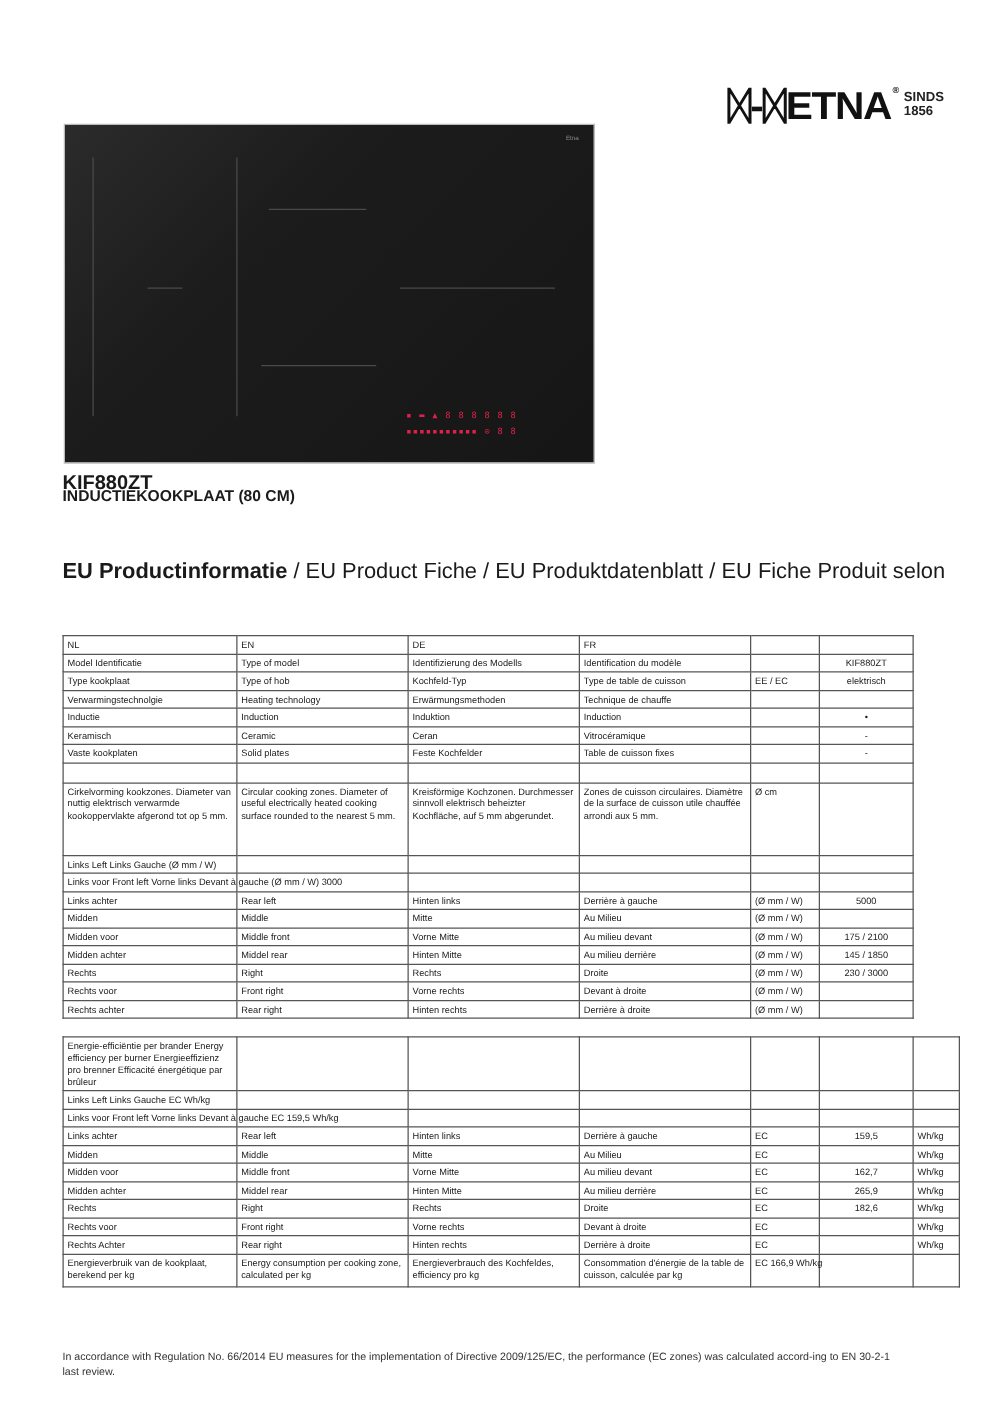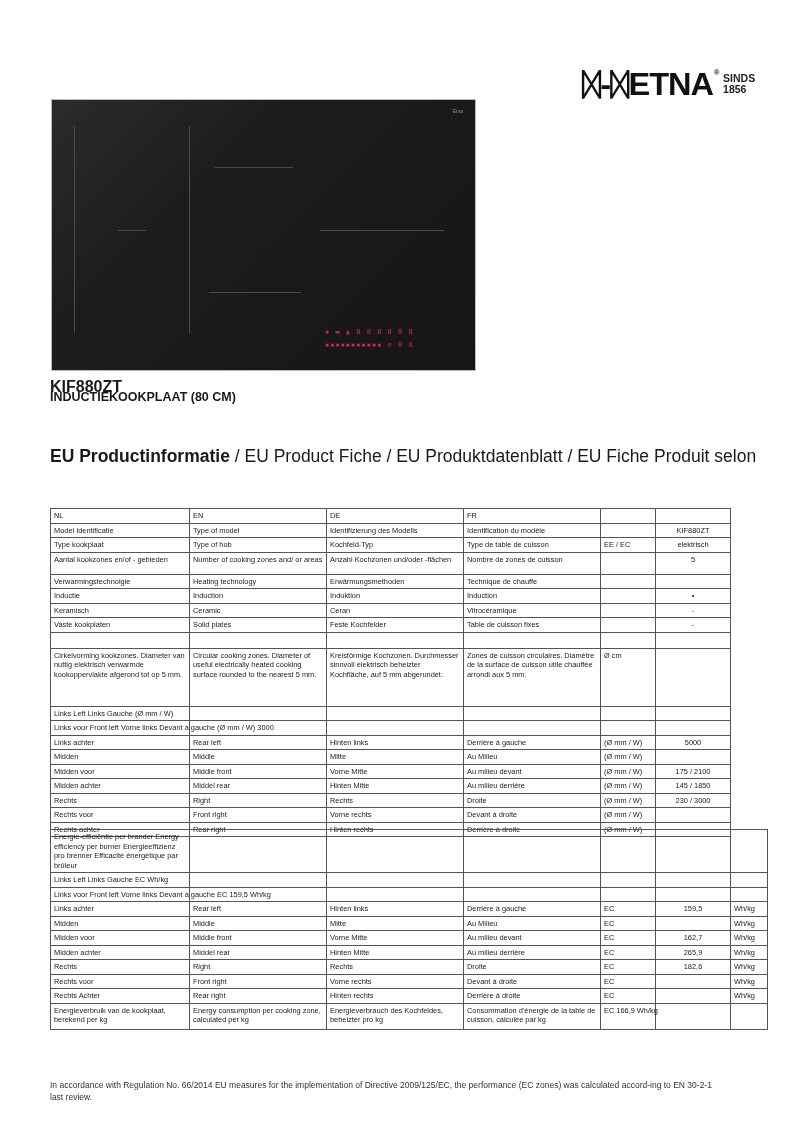--- a/index.html
+++ b/index.html
@@ -88,28 +88,20 @@
         <td class="c">KIF880ZT</td>
       </tr>
       <tr>
         <td>Type kookplaat</td>
         <td>Type of hob</td>
         <td>Kochfeld-Typ</td>
         <td>Type de table de cuisson</td>
         <td>EE / EC</td>
         <td class="c">elektrisch</td>
       </tr>
-      <tr style="height: 22px;">
-        <td>Aantal kookzones en/of - gebieden</td>
-        <td>Number of cooking zones and/ or areas</td>
-        <td>Anzahl Kochzonen und/oder -flächen</td>
-        <td>Nombre de zones de cuisson</td>
-        <td></td>
-        <td class="c">5</td>
-      </tr>
       <tr>
         <td>Verwarmingstechnolgie</td>
         <td>Heating technology</td>
         <td>Erwärmungsmethoden</td>
         <td>Technique de chauffe</td>
         <td></td>
         <td class="c"></td>
       </tr>
       <tr>
         <td>Inductie</td>
@@ -323,21 +315,21 @@
         <td>Rear right</td>
         <td>Hinten rechts</td>
         <td>Derrière à droite</td>
         <td>EC</td>
         <td class="c"></td>
         <td>Wh/kg</td>
       </tr>
       <tr style="height: 26px;">
         <td>Energieverbruik van de kookplaat, berekend per kg</td>
         <td>Energy consumption per cooking zone, calculated per kg</td>
-        <td>Energieverbrauch des Kochfeldes, beheizter pro kg</td>
+        <td>Energieverbrauch des Kochfeldes, efficiency pro kg</td>
         <td>Consommation d'énergie de la table de cuisson, calculée par kg</td>
         <td class="nw">EC 166,9 Wh/kg</td>
         <td class="c"></td>
         <td></td>
       </tr>
     </tbody>
 </table>
 
 <div class="footer">In accordance with Regulation No. 66/2014 EU measures for the implementation of Directive 2009/125/EC, the performance (EC zones) was calculated accord-ing to EN 30-2-1 last review.</div>
 

